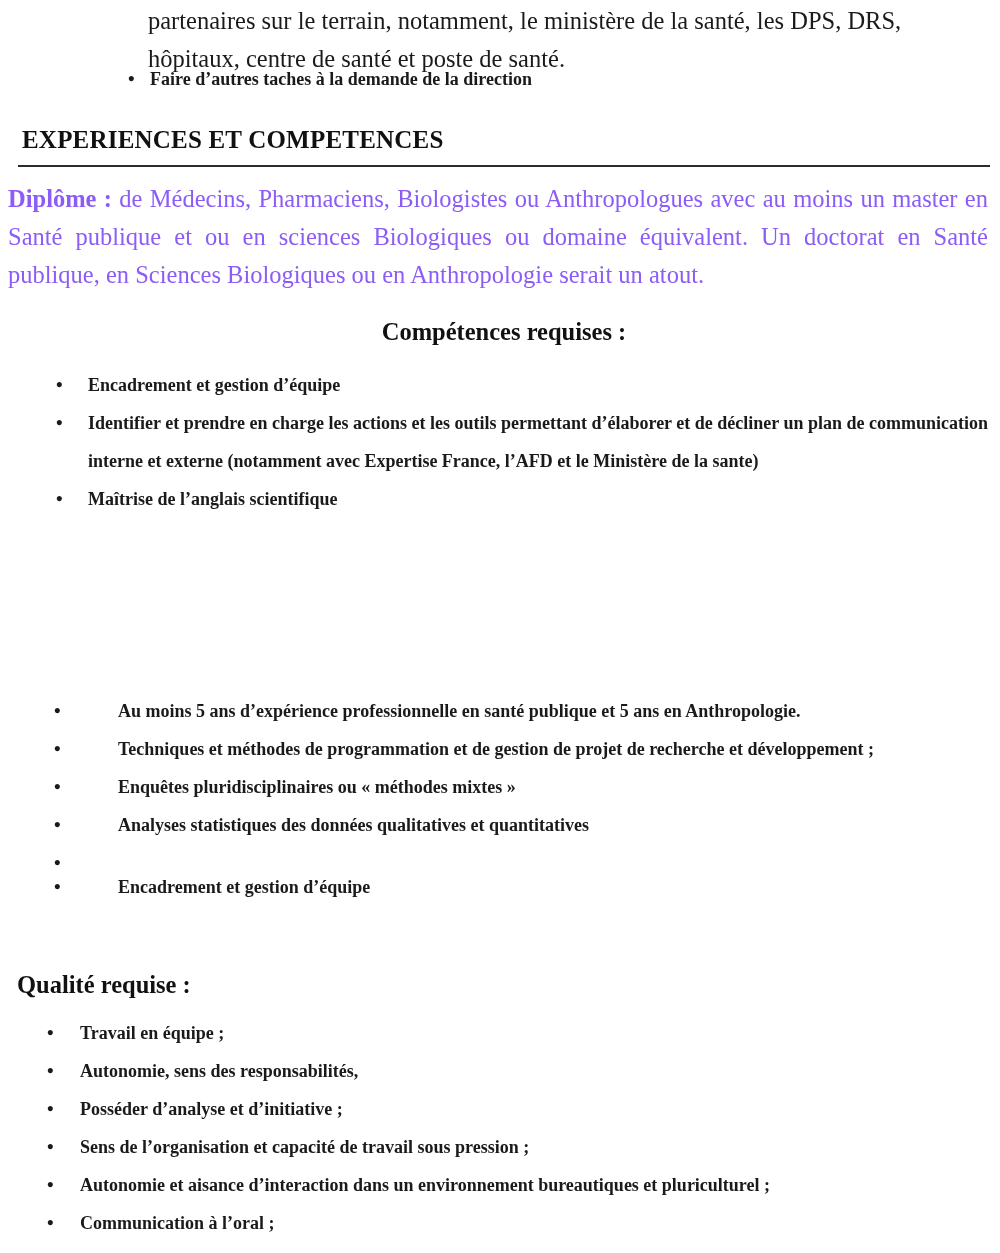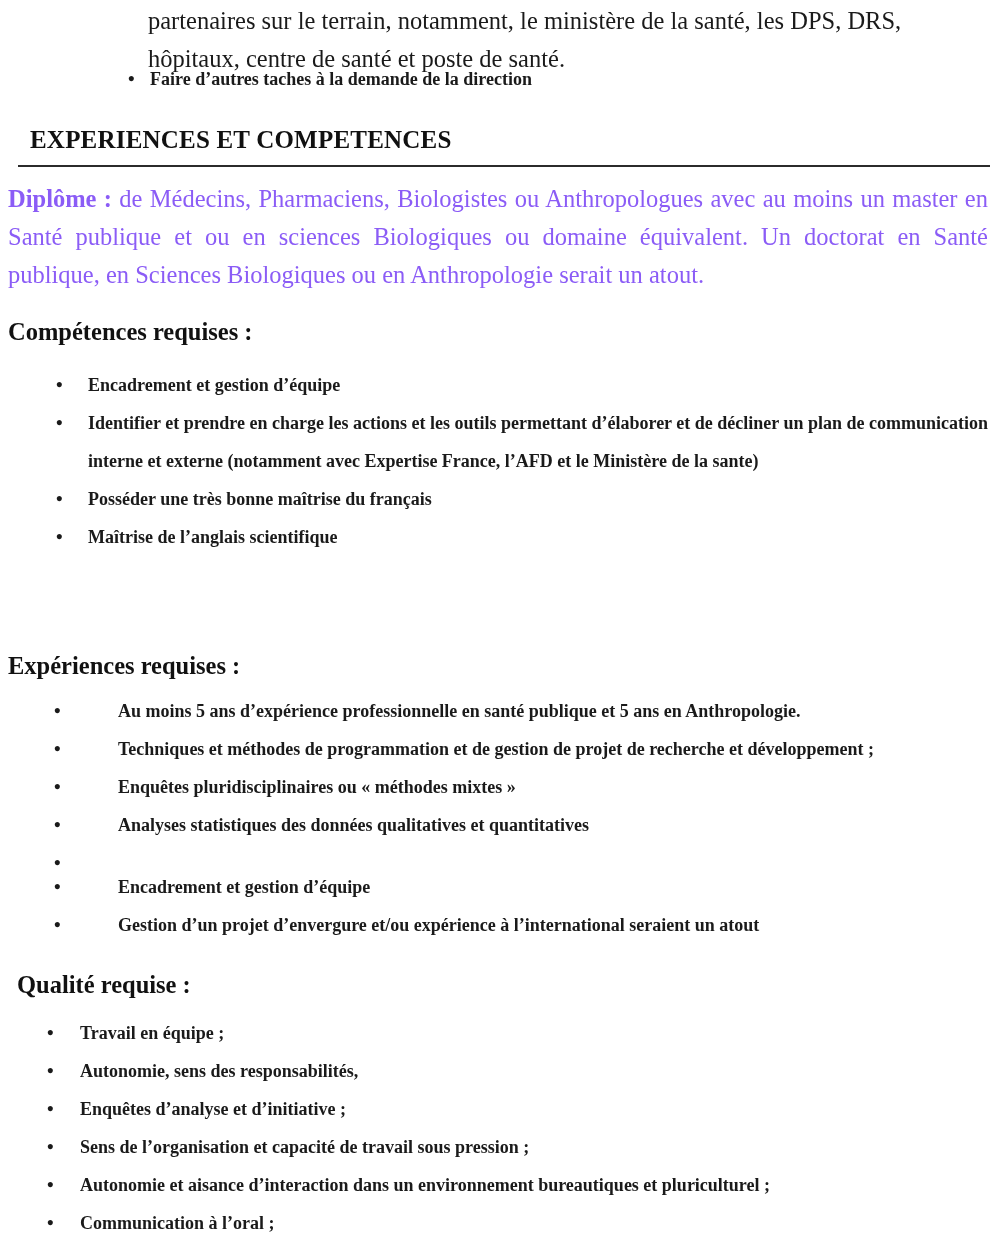--- a/index.html
+++ b/index.html
@@ -84,21 +84,21 @@
   
   ul.lvl-qual > li { padding-left: 80px; padding-right: 8px; }
   ul.lvl-qual > li::before { left: 47px; }
 
   
   .section-head {
     font-weight: bold;
     font-size: 25px;
     letter-spacing: 0.2px;
     color: #111;
-    padding-left: 30px;
+    padding-left: 22px;
   }
   .rule {
     height: 2px;
     background: #2b2b2b;
     margin: 5px 0 0 18px;
     width: 972px;
   }
 
   .sub-head {
     font-weight: bold;
@@ -112,21 +112,21 @@
   }
   .lead-para b { font-weight: bold; }
 
   
   .blk { position: absolute; left: 0; width: 1000px; }
   .b-top      { top: 2px; }
   .b-toplist  { top: 60px; }
   .b-exphead  { top: 126px; }
   .b-rule     { top: 160px; }
   .b-diplome  { top: 180px; }
-  .b-comphead { top: 318px; }
+  .b-comphead { top: 318px; text-align: center; }
   .b-complist { top: 366px; }
   .b-exphead2 { top: 652px; }
   .b-explist  { top: 692px; }
   .b-qualhead { top: 971px; margin-left: 9px; }
   .b-quallist { top: 1014px; }
 
   .spacer-gap { height: 24px; }
 </style>
 </head>
 <body>
@@ -159,48 +159,43 @@
     <div class="para lead-para"><b>Diplôme :</b><span> de Médecins, Pharmaciens, Biologistes ou Anthropologues avec au moins un master en Santé publique et ou en sciences Biologiques ou domaine équivalent. Un doctorat en Santé publique, en Sciences Biologiques ou en Anthropologie serait un atout.</span></div>
   </div>
 
   <div class="blk b-comphead">
     <div class="sub-head">Compétences requises :</div>
   </div>
   <div class="blk b-complist">
     <ul class="blist lvl-comp">
       <li><span class="lastline">Encadrement et gestion d’équipe</span></li>
       <li><span>Identifier et prendre en charge les actions et les outils permettant d’élaborer et de décliner un plan de communication interne et externe (notamment avec Expertise France, l’AFD et le Ministère de la sante)</span></li>
-      <li><span class="lastline"> Posséder une très bonne maîtrise du français</span></li>
       <li><span class="lastline">Maîtrise de l’anglais scientifique</span></li>
     </ul>
   </div>
 
-  <div class="blk b-exphead2">
-    <div class="sub-head">Expériences requises :</div>
-  </div>
   <div class="blk b-explist">
     <ul class="blist lvl-exp">
       <li><span class="lastline">Au moins 5 ans d’expérience professionnelle en santé publique et 5 ans en Anthropologie.</span></li>
       <li><span>Techniques et méthodes de programmation et de gestion de projet de recherche et développement ;</span></li>
       <li><span class="lastline">Enquêtes pluridisciplinaires ou « méthodes mixtes »</span></li>
       <li><span class="lastline">Analyses statistiques des données qualitatives et quantitatives</span></li>
       <li class="spacer-gap" style="list-style:none"></li>
       <li><span class="lastline">Encadrement et gestion d’équipe</span></li>
-      <li><span class="lastline">Gestion d’un projet d’envergure et/ou expérience à l’international seraient un atout</span></li>
     </ul>
   </div>
 
   <div class="blk b-qualhead">
     <div class="sub-head">Qualité requise :</div>
   </div>
   <div class="blk b-quallist">
     <ul class="blist lvl-qual">
       <li><span class="lastline">Travail en équipe ;</span></li>
       <li><span class="lastline"> Autonomie, sens des responsabilités,</span></li>
-      <li><span class="lastline">Enquêtes d’analyse et d’initiative ;</span></li>
+      <li><span class="lastline">Posséder d’analyse et d’initiative ;</span></li>
       <li><span class="lastline">Sens de l’organisation et capacité de travail sous pression ;</span></li>
       <li><span class="lastline"> Autonomie et aisance d’interaction dans un environnement bureautiques et pluriculturel ;</span></li>
       <li><span class="lastline">Communication à l’oral ;</span></li>
       <li><span class="lastline">Animation et management ;</span></li>
     </ul>
   </div>
 
 </div>
 
 </body></html>

